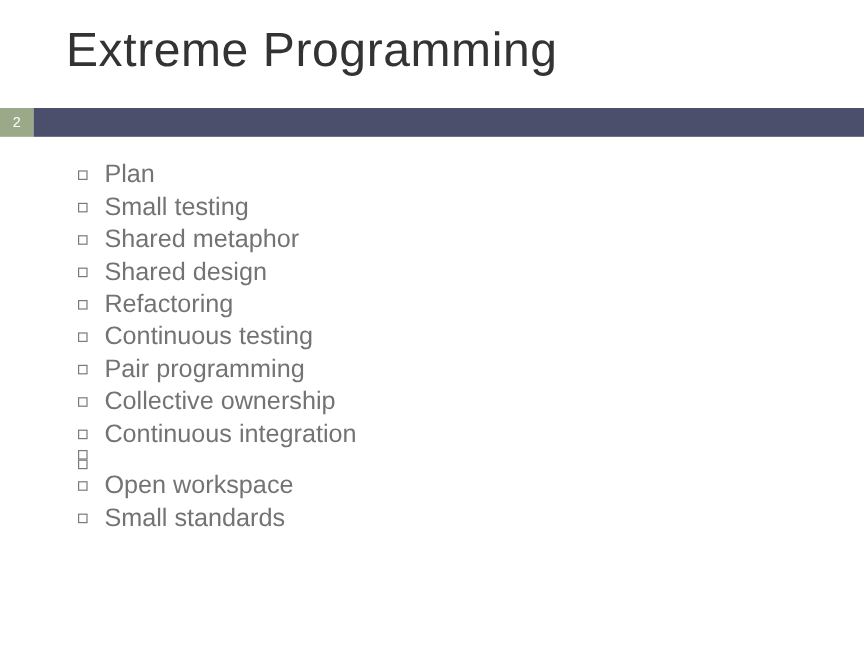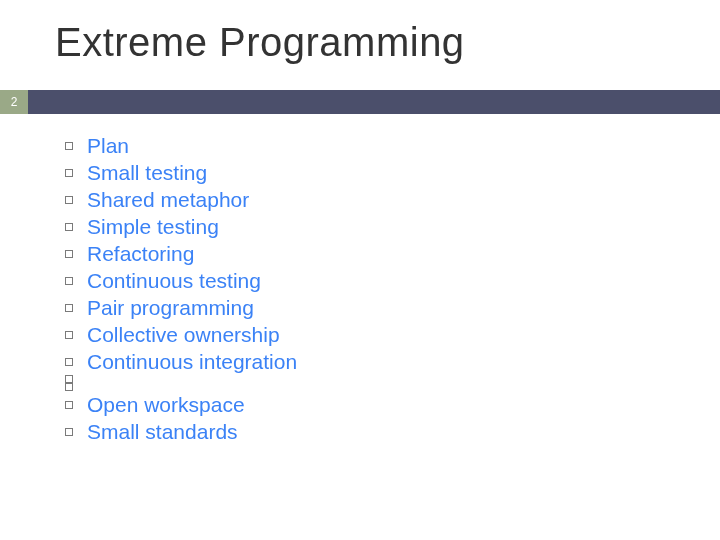--- a/index.html
+++ b/index.html
@@ -47,21 +47,21 @@
   }
   .bar-fill {
     flex: 1;
     background: #4b4f6b;
   }
   .list {
     position: absolute;
     left: 65px;
     top: 132px;
     font-size: 21px;
-    color: #3b82f6;
+    color: #737373;
     line-height: 27px;
   }
   .item {
     display: flex;
     align-items: center;
   }
   .bullet {
     width: 8px;
     height: 8px;
     border: 1px solid #7a7a7a;
@@ -90,21 +90,21 @@
     <div class="item">
         <span class="bullet"></span>
         <span>Small testing</span>
       </div>
     <div class="item">
         <span class="bullet"></span>
         <span>Shared metaphor</span>
       </div>
     <div class="item">
         <span class="bullet"></span>
-        <span>Simple testing</span>
+        <span>Shared design</span>
       </div>
     <div class="item">
         <span class="bullet"></span>
         <span>Refactoring</span>
       </div>
     <div class="item">
         <span class="bullet"></span>
         <span>Continuous testing</span>
       </div>
     <div class="item">

